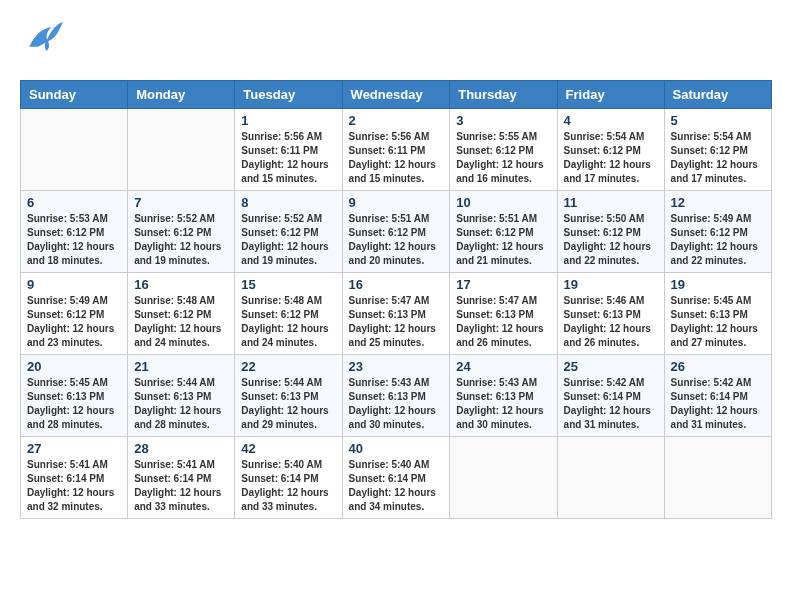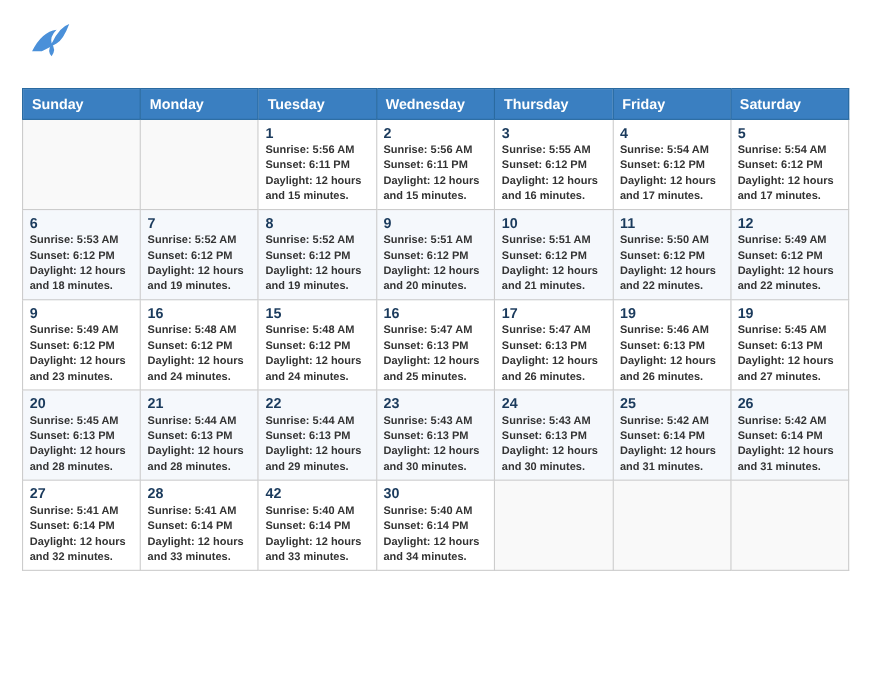--- a/index.html
+++ b/index.html
@@ -252,21 +252,21 @@
         </td>
         <td>
           <span class="day-number">28</span>
           <div class="day-detail">Sunrise: 5:41 AM<br>Sunset: 6:14 PM<br>Daylight: 12 hours and 33 minutes.</div>
         </td>
         <td>
           <span class="day-number">42</span>
           <div class="day-detail">Sunrise: 5:40 AM<br>Sunset: 6:14 PM<br>Daylight: 12 hours and 33 minutes.</div>
         </td>
         <td>
-          <span class="day-number">30</span>
+          <span class="day-number">40</span>
           <div class="day-detail">Sunrise: 5:40 AM<br>Sunset: 6:14 PM<br>Daylight: 12 hours and 34 minutes.</div>
         </td>
         <td class="empty-cell"></td>
         <td class="empty-cell"></td>
         <td class="empty-cell"></td>
       </tr>
     </tbody>
 </table>
 
 </body></html>

